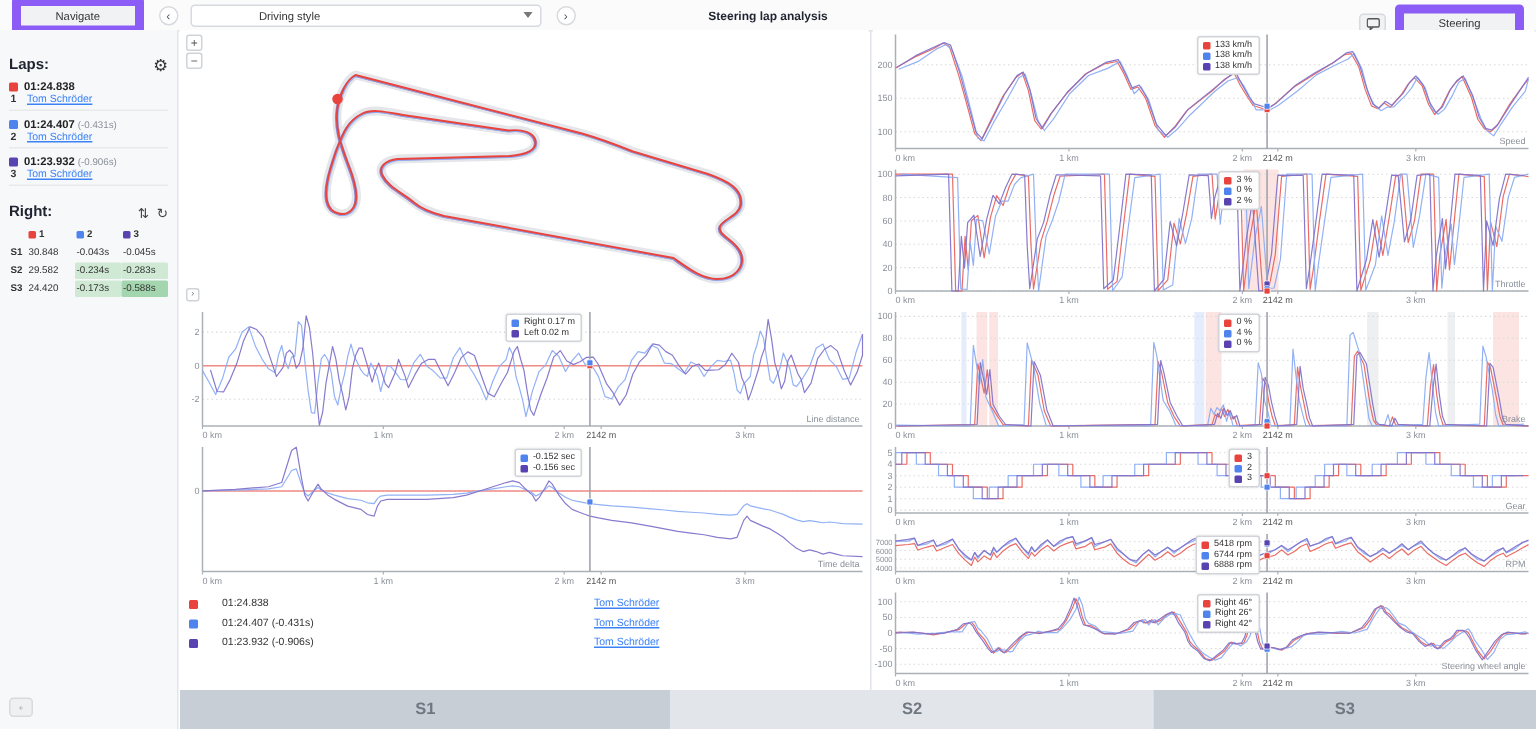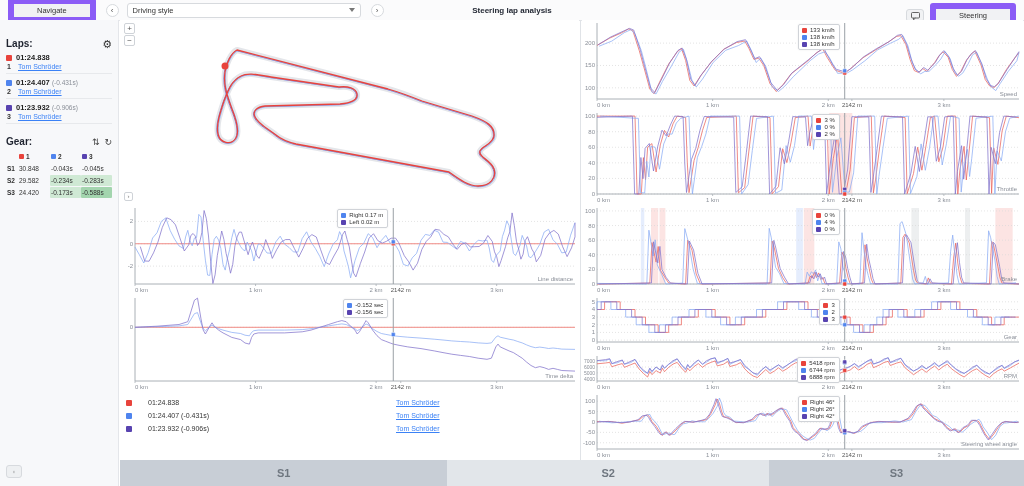--- a/index.html
+++ b/index.html
@@ -9,21 +9,21 @@
   
   .topbar{position:absolute;left:0;top:0;width:1024px;height:20px;background:#fbfbfc;
     border-bottom:1px solid #e4e6ea;display:flex;align-items:center;}
   .btn{background:#f1f2f4;border:6px solid #8b5cf6;border-radius:3px;font-size:7.5px;color:#333;
     padding:2px 23px;cursor:pointer;font-family:inherit;}
   .navigate-btn{margin-left:8px;}
   .circle-btn{width:13px;height:13px;border-radius:50%;border:1px solid #d7dade;background:#fff;
     font-size:8px;line-height:11px;text-align:center;padding:0;margin-left:10px;color:#555;cursor:pointer;}
   .select{margin-left:8px;width:222px;height:13px;border:1px solid #d7dade;border-radius:3px;background:#fff;
     display:flex;align-items:center;justify-content:space-between;padding:0 5px;cursor:pointer;}
-  .select .sel-text{font-size:7.5px;color:#333;}
+  .select .sel-text{font-size:7.5px;color:#333;margin-left:40px;}
   .chev-down{width:0;height:0;border-left:3px solid transparent;border-right:3px solid transparent;
     border-top:4px solid #777;}
   .topbar-title{position:absolute;left:0;right:0;text-align:center;font-size:8px;font-weight:bold;color:#1f2430;pointer-events:none;}
   .topbar-right{position:absolute;right:8px;top:3px;display:flex;gap:6px;align-items:center;}
   .icon-btn{width:18px;height:13px;border:1px solid #d7dade;border-radius:3px;background:#f1f2f4;
     display:flex;align-items:center;justify-content:center;padding:0;cursor:pointer;}
 
   
   .sidebar{position:absolute;left:0;top:20px;width:119px;height:466px;background:#f7f8fa;
     border-right:1px solid #e4e6ea;box-sizing:border-box;padding:6px 6px 0 6px;}
@@ -143,21 +143,21 @@
             <div class="lap-time">01:23.932 <span class="lap-delta">(-0.906s)</span></div>
           </div>
           <div class="lap-line2">
             <div class="lap-num">3</div>
             <a class="link">Tom Schröder</a>
           </div>
         </div>
       </div>
 
     <div class="panel-header gaps-header">
-      <span class="panel-title">Gear:</span>
+      <span class="panel-title">Right:</span>
       <span class="panel-icons">
         <span class="picon">⇅</span>
         <span class="picon">↻</span>
       </span>
     </div>
     <div id="gaps-table" class="gaps-table">
         <div class="gcell"></div>
         <div class="gcell ghead">
           <div class="swatch" style="width: 5px; height: 5px; background: rgb(232, 67, 60);"></div>
           <span>1</span>

